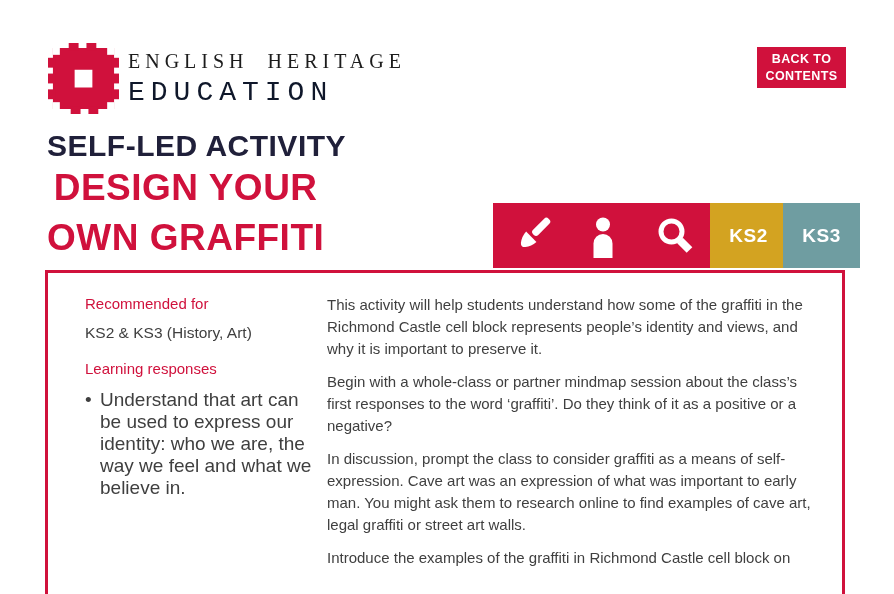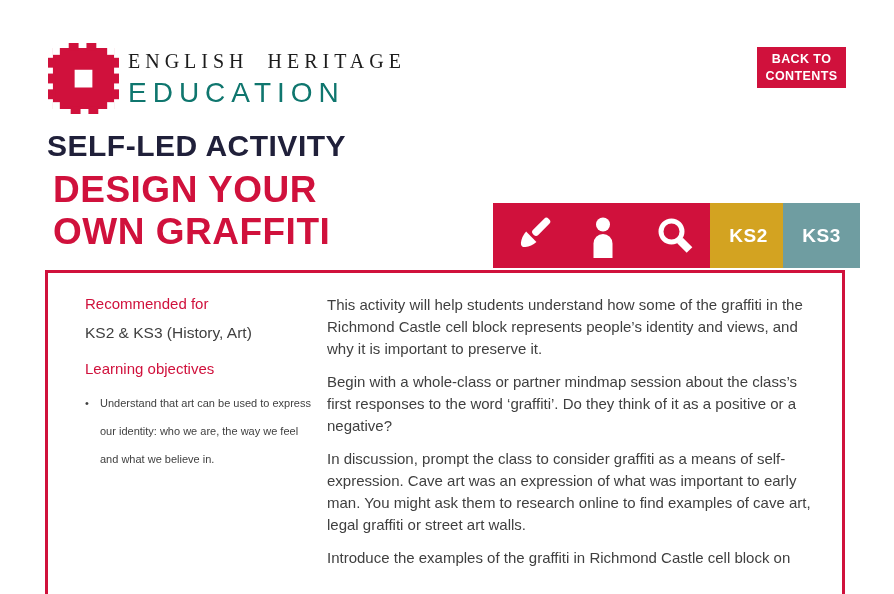--- a/index.html
+++ b/index.html
@@ -15,38 +15,38 @@
     font-family:"Liberation Sans",sans-serif;
   }
   
   .logo{position:absolute;left:48px;top:43px;width:71px;height:71px;}
   .brand{position:absolute;left:128px;top:50px;}
   .brand-top{
     font-family:"Liberation Serif",serif;font-size:20px;letter-spacing:5px;
     word-spacing:9px;color:#1c1c1c;
   }
   .brand-bottom{
-    font-family:Liberation Sans, sans-serif;font-size:28px;letter-spacing:6px;
-    color:#0f766e;margin-top:4px;
+    font-family:Liberation Mono, monospace;font-size:28px;letter-spacing:6px;
+    color:#0f172a;margin-top:4px;
   }
   .back-btn{
     position:absolute;left:757px;top:47px;width:89px;height:41px;
     background:var(--red);color:#fff;font-weight:bold;font-size:12.5px;
     line-height:1.3;letter-spacing:.4px;display:flex;align-items:center;
     justify-content:center;text-align:center;padding:0 8px;box-sizing:border-box;
     cursor:pointer;text-decoration:none;
   }
   
   .kicker{
     position:absolute;left:47px;top:129px;font-size:30px;font-weight:bold;
     color:var(--dark);letter-spacing:.5px;
   }
   .title{
-    position:absolute;left:47px;top:163px;margin:6px;font-size:37px;font-weight:bold;
-    color:var(--red);line-height:42px;letter-spacing:.5px;white-space:pre-line;
+    position:absolute;left:47px;top:163px;margin:0;font-size:37px;font-weight:bold;
+    color:var(--red);line-height:50px;letter-spacing:.5px;white-space:pre-line;text-align:center;
   }
   
   .sq{
     position:absolute;top:203px;width:77px;height:65px;
     display:flex;align-items:center;justify-content:center;box-sizing:border-box;
   }
   .sq-red{background:var(--red);}
   .sq-brush{left:493px;}
   .sq-person{left:564px;}
   .sq-magnifier{left:636px;}
@@ -58,21 +58,21 @@
     position:absolute;left:45px;top:270px;width:800px;height:330px;
     border:3px solid var(--red);border-bottom:none;box-sizing:border-box;background:#fff;
   }
   .col-left{position:absolute;left:37px;top:22px;width:228px;}
   .col-right{position:absolute;left:279px;top:21px;width:494px;}
   .red-label{color:var(--red);font-size:15px;margin:0 0 12px 0;font-weight:normal;}
   .rec-value{color:var(--body);font-size:15.5px;margin:0 0 18px 0;}
   .objectives{list-style:none;margin:12px 0 0 0;padding:0;}
   .objectives li{
     position:relative;padding-left:15px;color:var(--body);
-    font-size:11px;line-height:28px;margin-bottom:13px;
+    font-size:19px;line-height:22px;margin-bottom:13px;
   }
   .objectives li::before{content:"\2022";position:absolute;left:0;top:0;}
   .summary-label{color:var(--red);font-size:16.5px;letter-spacing:.5px;margin:0 0 13px 0;font-weight:normal;}
   .col-right p{color:var(--body);font-size:15px;line-height:22px;margin:0 0 11px 0;}
 </style>
 </head>
 <body>
 
 <div class="page">
 
@@ -138,21 +138,21 @@
   </div>
   <div class="sq sq-ks3">
     <span class="ks-label">KS3</span>
   </div>
 
   <div class="content-box">
 
     <div class="col-left">
       <p class="red-label">Recommended for</p>
       <p class="rec-value">KS2 &amp; KS3 (History, Art)</p>
-      <p class="red-label">Learning objectives</p>
+      <p class="red-label">Learning responses</p>
       <ul class="objectives">
         <li>Understand that art can be used to express our identity: who we are, the way we feel and what we believe in.</li>
       </ul>
     </div>
 
     <div class="col-right">
       <p>This activity will help students understand how some of the graffiti in the Richmond Castle cell block represents people’s identity and views, and why it is important to preserve it.</p>
       <p>Begin with a whole-class or partner mindmap session about the class’s first responses to the word ‘graffiti’. Do they think of it as a positive or a negative?</p>
       <p>In discussion, prompt the class to consider graffiti as a means of self-expression. Cave art was an expression of what was important to early man. You might ask them to research online to find examples of cave art, legal graffiti or street art walls.</p>
       <p>Introduce the examples of the graffiti in Richmond Castle cell block on</p>

